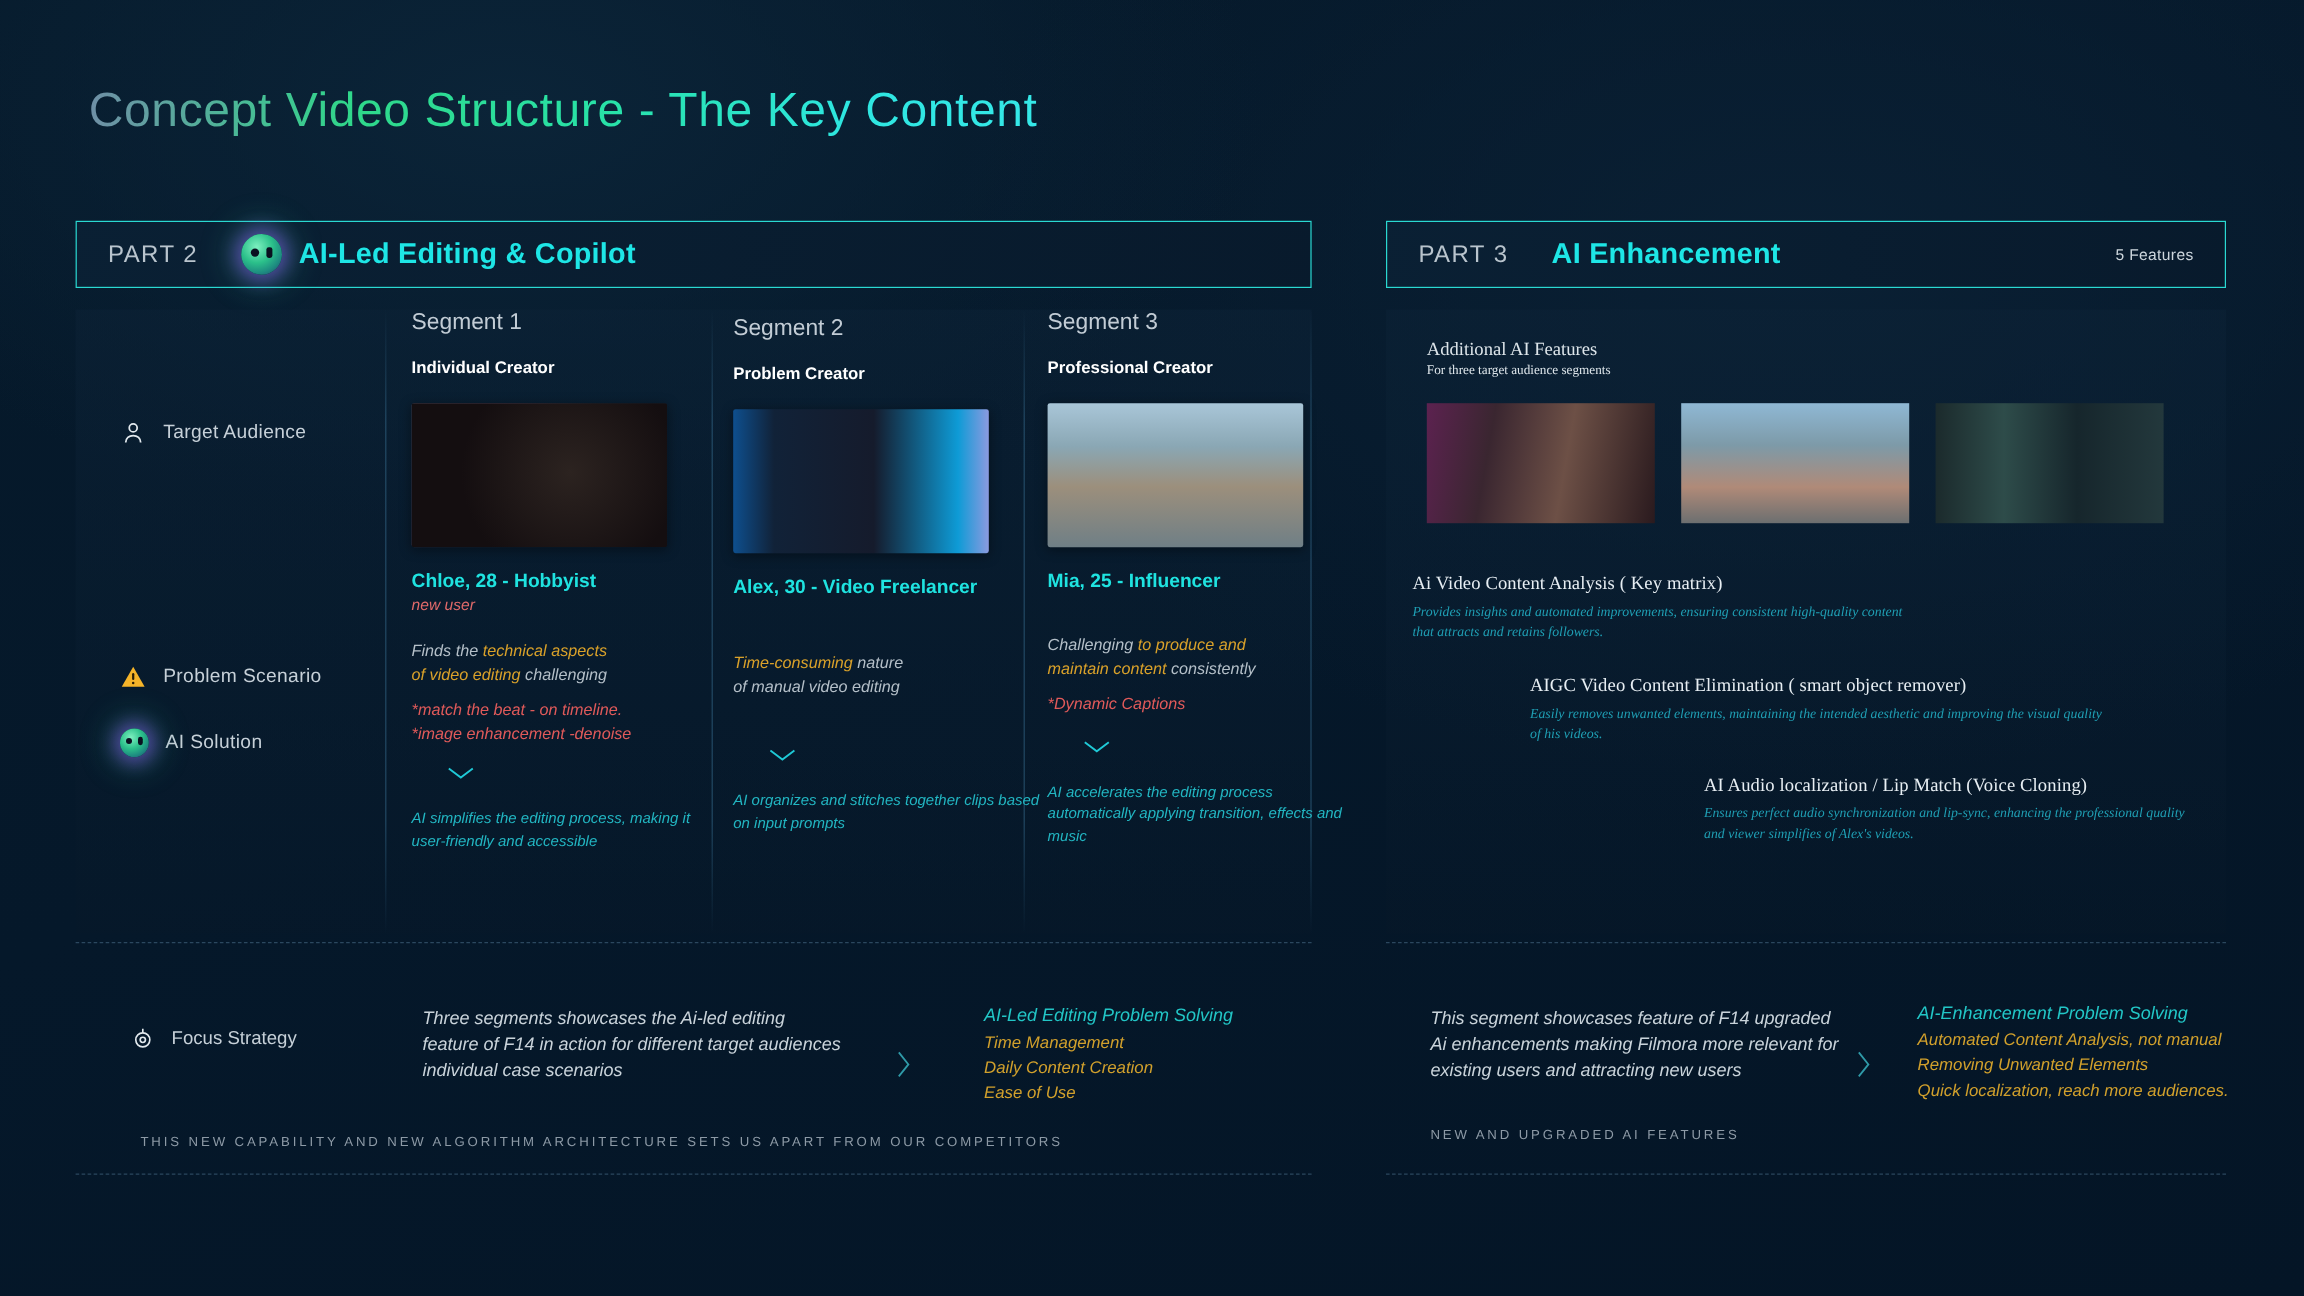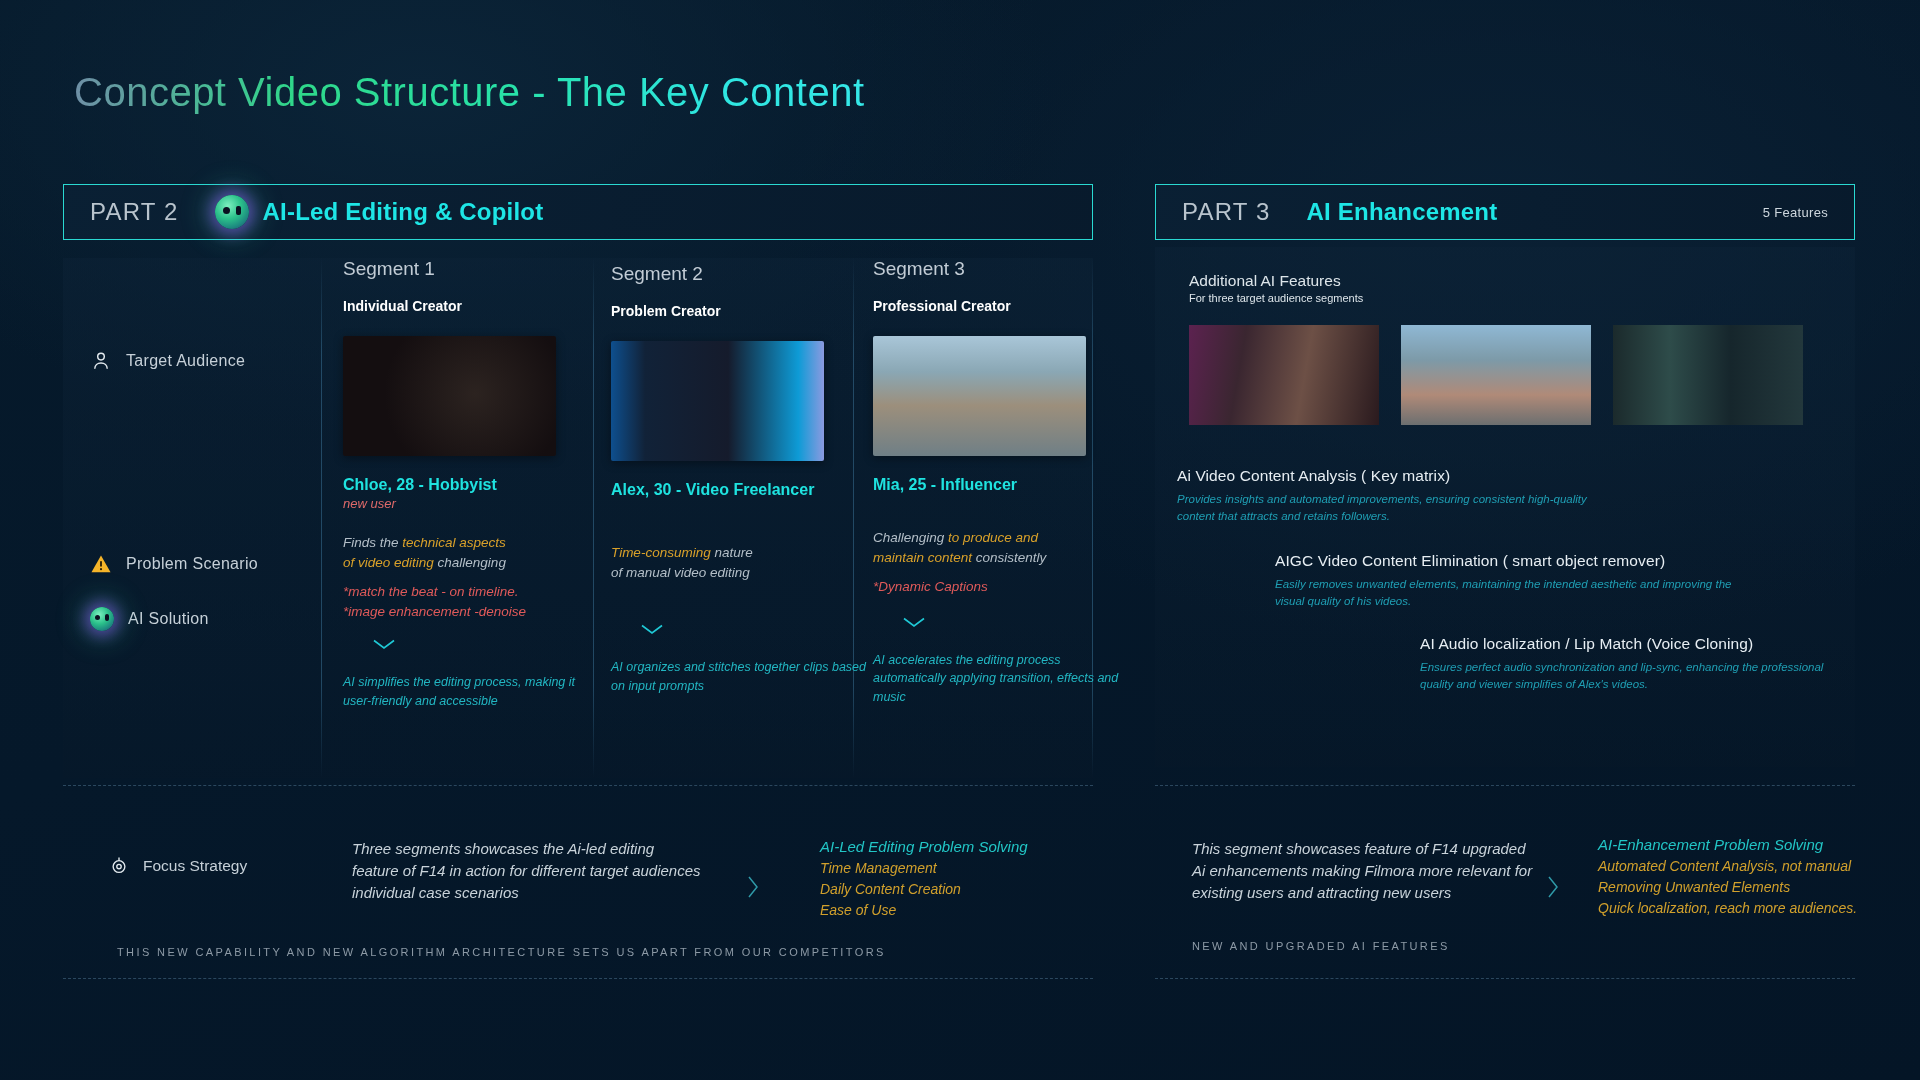--- a/index.html
+++ b/index.html
@@ -31,21 +31,21 @@
   
   .panel-head {
     position: absolute; height: 56px;
     border: 1.5px solid #2ad9d2;
     background: linear-gradient(90deg, rgba(10,32,52,.95), rgba(8,26,44,.9));
     display: flex; align-items: center; padding: 0 26px;
   }
   #head-left  { left: 63px;  top: 184px; width: 1030px; }
   #head-right { left: 1155px; top: 184px; width: 700px; }
   .part-label {
-    color: #b9c4cd; font-size: 24px; letter-spacing: 1.2px; font-weight: 400;
+    color: #b9c4cd; font-size: 20px; letter-spacing: 1.2px; font-weight: 400;
   }
   .head-title {
     color: #1ee6e6; font-size: 24px; font-weight: 700; letter-spacing: .2px;
   }
   .feat-count {
     margin-left: auto; color: #cdd6dd; font-size: 13px; letter-spacing: .3px;
   }
 
   
   .orb {
@@ -62,33 +62,33 @@
     content:""; position:absolute; right:8px; top:11px; width:5px; height:9px;
     border-radius:2px; background:#0a1020;
   }
   .orb.sm { width: 24px; height: 24px; }
   .orb.sm::before { left:5px; top:8px; width:5px; height:5px; }
   .orb.sm::after  { right:5px; top:7px; width:4px; height:7px; }
 
   
   .panel-body { position: absolute; }
   #body-left  { left: 63px;  top: 258px; width: 1030px; height: 520px; }
-  #body-right { left: 1155px; top: 247px; width: 700px;  height: 520px; }
+  #body-right { left: 1155px; top: 258px; width: 700px;  height: 520px; font-family: Liberation Serif, serif; }
   .panel-bg {
     position: absolute; inset: 0;
     background: linear-gradient(180deg, rgba(12,34,54,.55), rgba(8,24,40,.25));
   }
   .vline {
     position: absolute; top: 0; bottom: 0; width: 1px;
     background: linear-gradient(180deg, rgba(45,90,120,0) 0%, rgba(55,110,145,.55) 18%, rgba(55,110,145,.55) 82%, rgba(45,90,120,0) 100%);
   }
 
   
   .rowlabel {
-    position: absolute; left: 27px; display: flex; align-items: center; gap: 14px;
+    position: absolute; left: 37px; display: flex; align-items: center; gap: 14px;
   }
   .rowlabel .txt { color: #c6d0d8; font-size: 16px; letter-spacing: .3px; }
   .ic { width: 22px; height: 22px; flex: 0 0 auto; }
   .ic svg { display:block; width:100%; height:100%; }
 
   
   .seg { position: absolute; top: 0; width: 255px; }
   .seg .kicker { color: #c2ccd5; font-size: 19px; }
   .seg .title  { color: #ffffff; font-size: 14px; font-weight: 700; margin-top: 18px; }
   .thumb {

